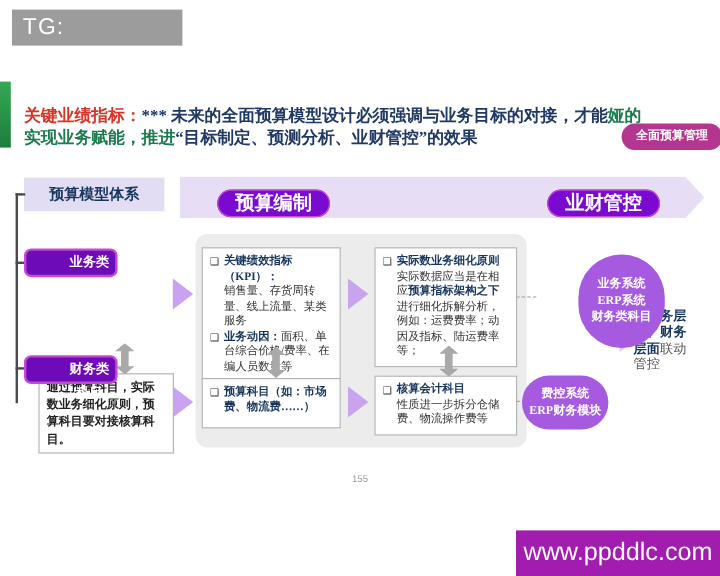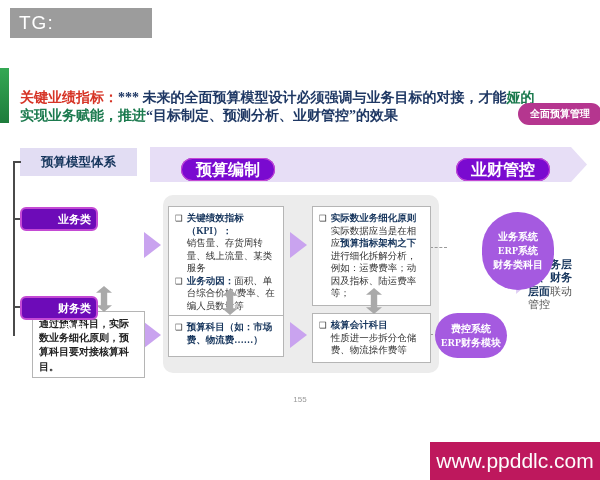--- a/index.html
+++ b/index.html
@@ -4,21 +4,21 @@
 <style>
   * { margin:0; padding:0; box-sizing:border-box; }
   html,body { width:600px; height:480px; }
   body { font-family:"Liberation Serif","DejaVu Serif",serif; background:#fff; }
   .stage { position:relative; width:600px; height:480px; background:#fff; overflow:hidden; }
   .abs { position:absolute; }
 
   .wm-top { left:10px; top:8px; width:142px; height:30px; background:#9c9c9c; color:#fff;
             font-family:"Liberation Sans",sans-serif; font-size:19px; line-height:30px;
             padding-left:9px; letter-spacing:1px; }
-  .wm-bottom { left:430px; top:442px; width:170px; height:38px; background:#be185d; color:#fdfdfd;
+  .wm-bottom { left:430px; top:442px; width:170px; height:38px; background:#a21caf; color:#fdfdfd;
                font-family:"Liberation Sans",sans-serif; font-size:21px; line-height:38px;
                text-align:center; }
 
   .green-bar { left:0; top:68px; width:9px; height:55px; background:linear-gradient(180deg,#34a854,#1e7c3c); }
   .title { left:20px; top:89px; width:518px; font-size:14px; font-weight:bold; line-height:1.32; }
   .t-lead  { color:#d63426; }
   .t-navy  { color:#1f3864; }
   .t-green { color:#1b7a4e; }
 
   .badge { right:-2px; top:103px; height:22px; padding:0 12px; background:#b5368f; color:#fff;

